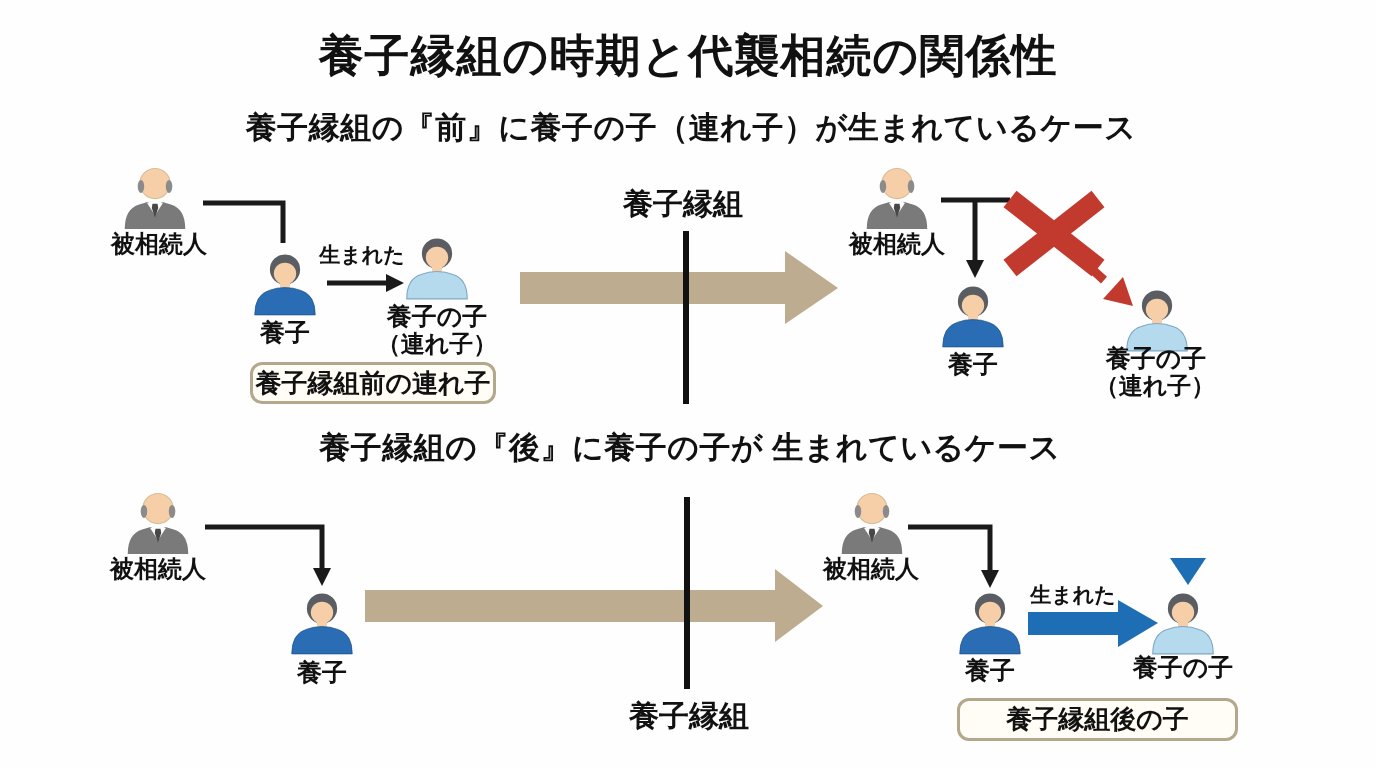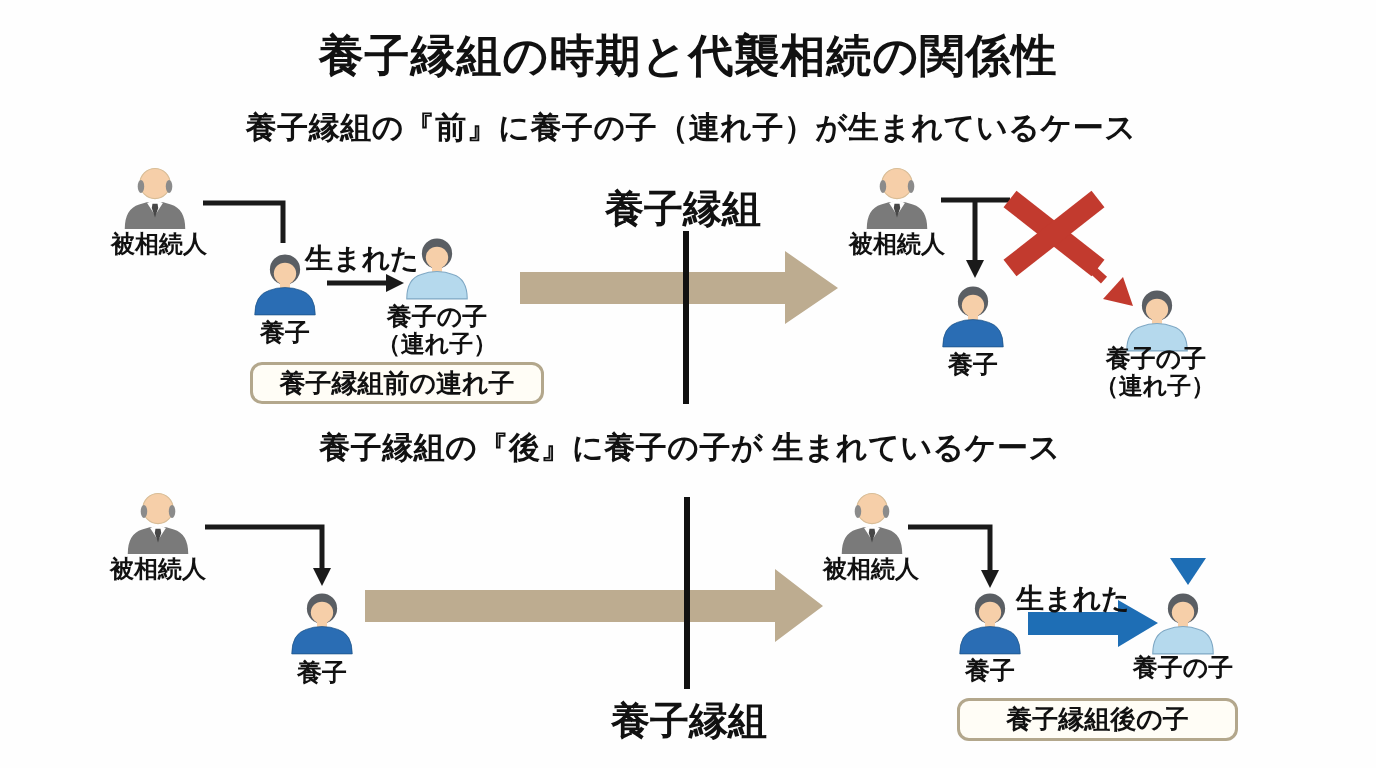--- a/index.html
+++ b/index.html
@@ -8,22 +8,22 @@
     background:#fefefe;overflow:hidden;
     font-family:"Liberation Sans","DejaVu Sans",sans-serif;
     color:#111;
   }
   .txt{position:absolute;white-space:nowrap;font-weight:900;line-height:1.15;}
   .ctr{transform:translateX(-50%);text-align:center;}
   .title{top:30px;left:50%;font-size:45px;letter-spacing:1px;}
   .heading{font-size:31px;letter-spacing:0.5px;}
   .name{font-size:24px;text-align:center;}
   .name-lg{font-size:25px;}
-  .born{font-size:28px;}
-  .event{font-size:39px;}
+  .born{font-size:21px;}
+  .event{font-size:30px;}
   .notebox{
     position:absolute;box-sizing:border-box;
     border:3px solid var(--c-note-border,#b3a78c);
     background:var(--c-note-bg,#fffdf6);
     border-radius:12px;display:flex;align-items:center;justify-content:center;
     font-weight:900;font-size:26px;white-space:nowrap;
   }
   .badge{
     position:absolute;box-sizing:border-box;border-radius:10px;
     background:var(--c-red,#c23a2e);color:#fff;
@@ -132,21 +132,21 @@
   <div class="txt name-lg ctr" style="left:285px;top:318px;">養子</div>
 
   <div class="txt born ctr" style="left:362px;top:243px;">生まれた</div>
 
   <svg class="person" style="left:401px;top:234px;" viewBox="0 0 100 90">
       <use href="#p-child"></use>
     </svg>
   <div class="txt name-lg ctr" style="left:437px;top:302px;">養子の子</div>
   <div class="txt name ctr" style="left:437px;top:330px;">（連れ子）</div>
 
-  <div class="notebox" style="left:250px;top:362px;width:294px;height:42px;">
+  <div class="notebox" style="left:250px;top:362px;width:246px;height:42px;">
     <span>養子縁組前の連れ子</span>
   </div>
 
   <div class="txt event ctr" style="left:683px;top:187px;">養子縁組</div>
 
   <svg class="person" style="left:861px;top:164px;" viewBox="0 0 100 90">
       <use href="#p-elder"></use>
     </svg>
   <div class="txt name ctr" style="left:897px;top:230px;">被相続人</div>
 

